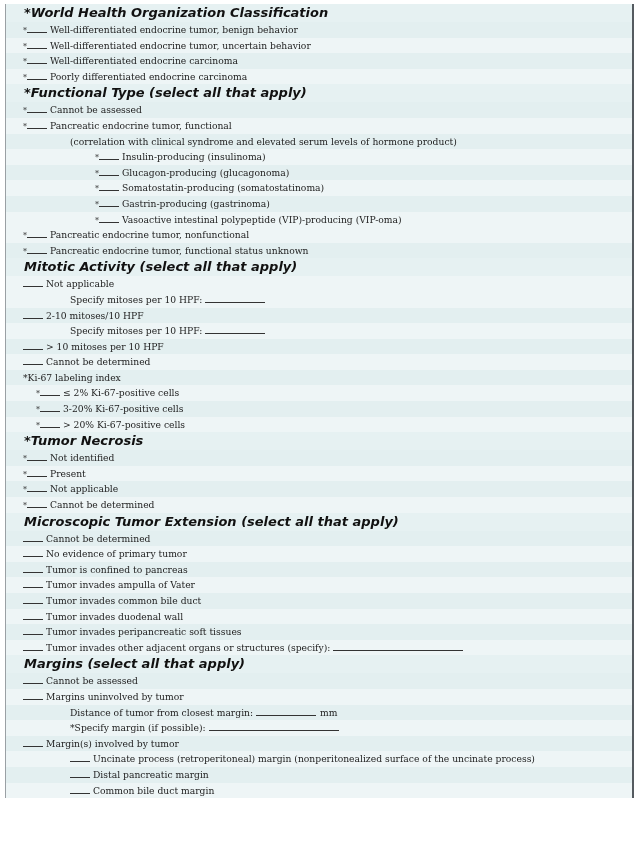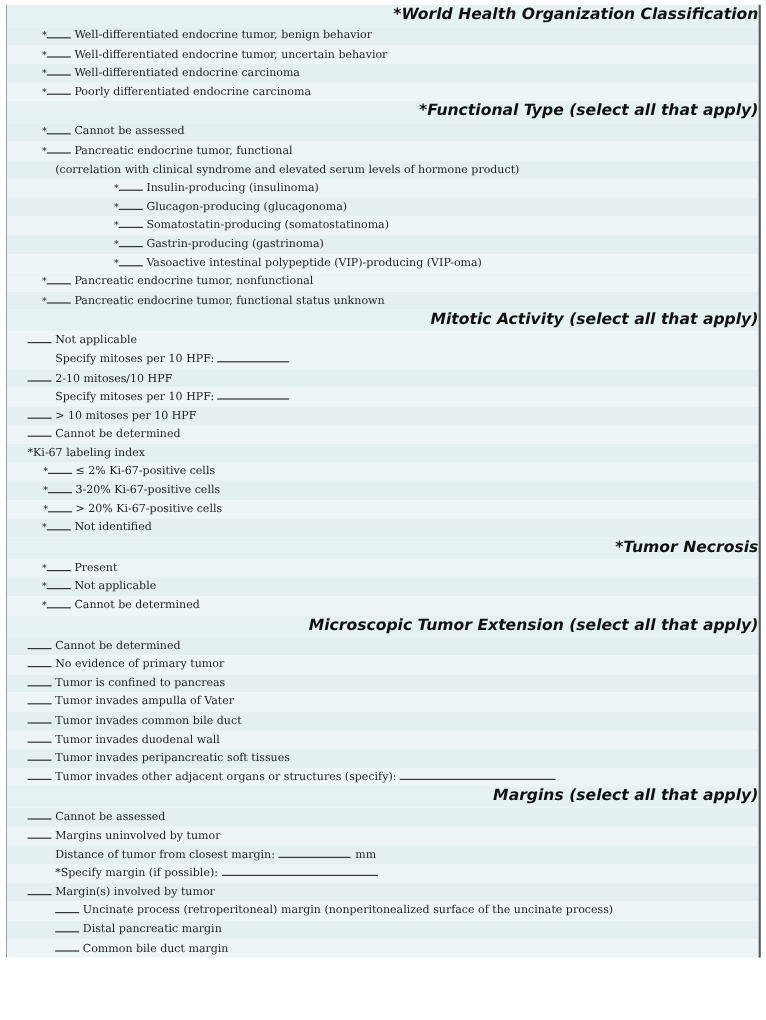--- a/index.html
+++ b/index.html
@@ -13,25 +13,25 @@
     .row {
       height: 15.6px; line-height: 15.6px; font-size: 9.2px;
       white-space: nowrap; overflow: hidden; box-sizing: border-box;
     }
     .row.odd { background: #e3eff0; }
     .row.even { background: #eef5f6; }
     .row.head {
       height: 18px; line-height: 18px; font-size: 13px;
       font-family: "DejaVu Sans", "Liberation Sans", sans-serif;
       font-style: italic; font-weight: bold; color: #111111;
-      background: #e6f1f2; padding-left: 18px; text-align: right;
+      background: #e6f1f2; padding-left: 18px;
     }
-    .l1 { padding-left: 26px; }
+    .l1 { padding-left: 14px; }
     .l1b { padding-left: 17px; }
-    .l2 { padding-left: 40px; }
+    .l2 { padding-left: 64px; }
     .l3 { padding-left: 86px; }
     .l4 { padding-left: 27px; }
     .blank { display: inline-block; width: 20px; border-bottom: 1px solid #333; height: 9px; vertical-align: baseline; margin-right: 3px; }
     .star { display: inline-block; width: 7px; text-align: right; font-size: 8px; }
     .fill { display: inline-block; border-bottom: 1px solid #333; height: 9px; vertical-align: baseline; margin-left: 3px; }
     .fill.short { width: 60px; }
     .fill.long { width: 130px; }
     .fill.xlong { width: 130px; }
     .unit { margin-left: 4px; text-align: center; }
   </style>
@@ -63,22 +63,22 @@
   <div class="row even l2"><span>Specify mitoses per 10 HPF:</span><span class="fill short"></span></div>
   <div class="row odd l1b"><span class="blank"></span><span>2-10 mitoses/10 HPF</span></div>
   <div class="row even l2"><span>Specify mitoses per 10 HPF:</span><span class="fill short"></span></div>
   <div class="row odd l1b"><span class="blank"></span><span>&gt; 10 mitoses per 10 HPF</span></div>
   <div class="row even l1b"><span class="blank"></span><span>Cannot be determined</span></div>
   <div class="row odd l1b">*Ki-67 labeling index</div>
   <div class="row even l4"><span class="star">*</span><span class="blank"></span><span>≤ 2% Ki-67-positive cells</span></div>
   <div class="row odd l4"><span class="star">*</span><span class="blank"></span><span>3-20% Ki-67-positive cells</span></div>
   <div class="row even l4"><span class="star">*</span><span class="blank"></span><span>&gt; 20% Ki-67-positive cells</span></div>
 
+  <div class="row head">*Tumor Necrosis</div>
   <div class="row odd l1"><span class="star">*</span><span class="blank"></span><span>Not identified</span></div>
-  <div class="row head">*Tumor Necrosis</div>
   <div class="row even l1"><span class="star">*</span><span class="blank"></span><span>Present</span></div>
   <div class="row odd l1"><span class="star">*</span><span class="blank"></span><span>Not applicable</span></div>
   <div class="row even l1"><span class="star">*</span><span class="blank"></span><span>Cannot be determined</span></div>
 
   <div class="row head">Microscopic Tumor Extension (select all that apply)</div>
   <div class="row odd l1b"><span class="blank"></span><span>Cannot be determined</span></div>
   <div class="row even l1b"><span class="blank"></span><span>No evidence of primary tumor</span></div>
   <div class="row odd l1b"><span class="blank"></span><span>Tumor is confined to pancreas</span></div>
   <div class="row even l1b"><span class="blank"></span><span>Tumor invades ampulla of Vater</span></div>
   <div class="row odd l1b"><span class="blank"></span><span>Tumor invades common bile duct</span></div>

